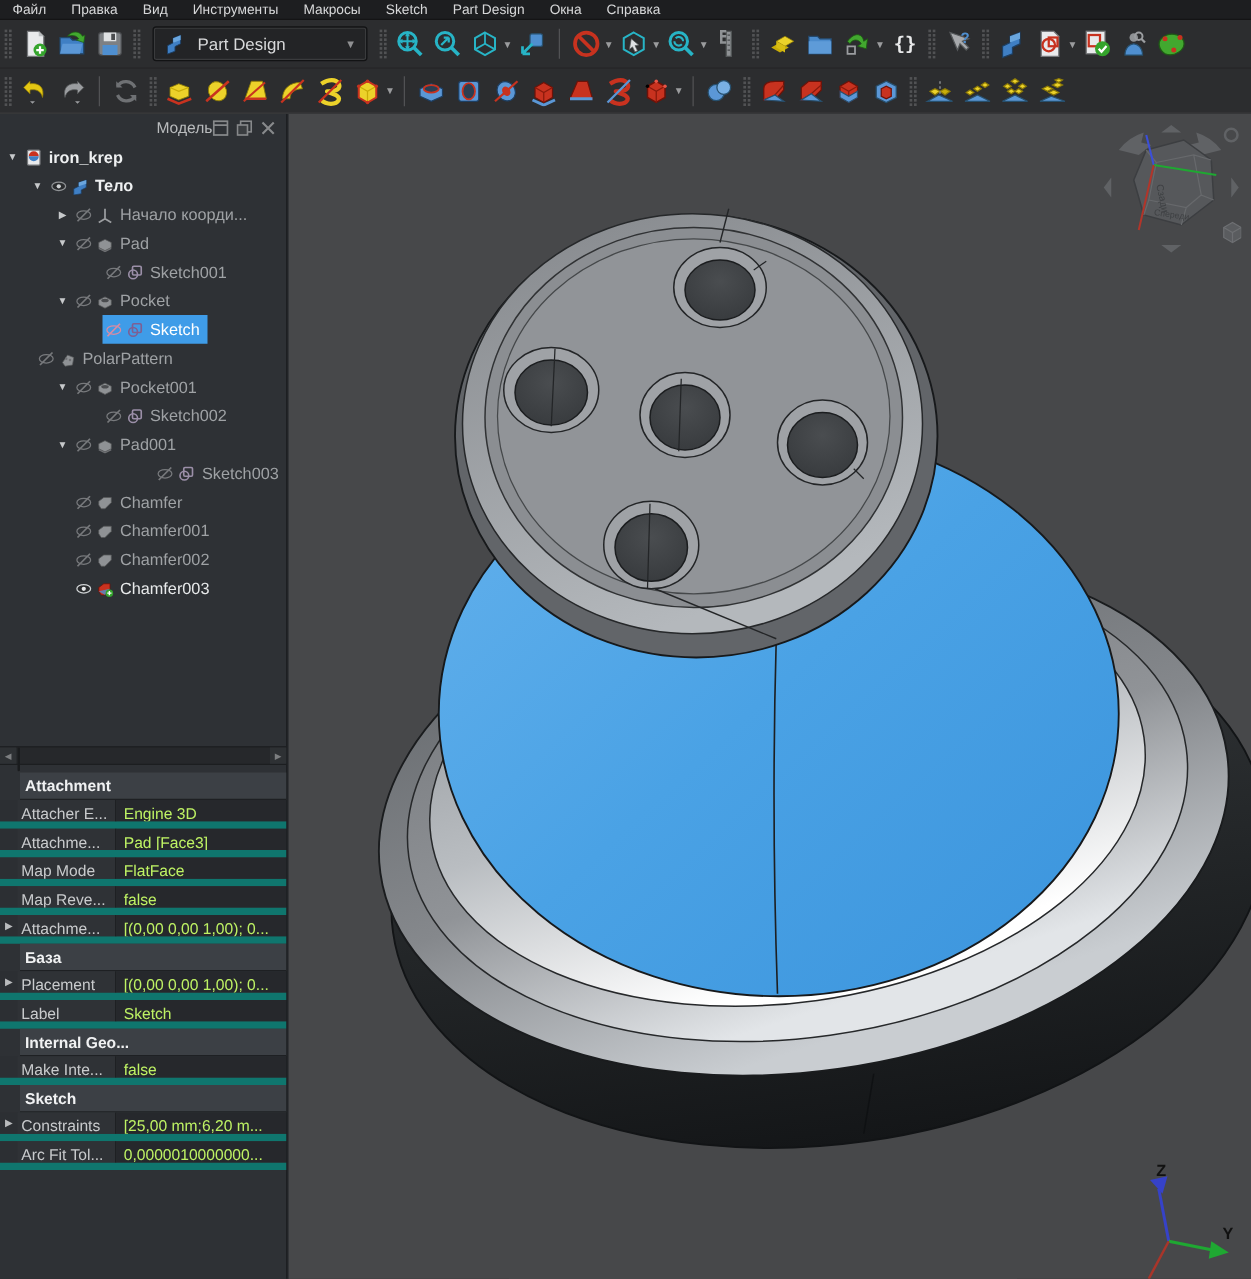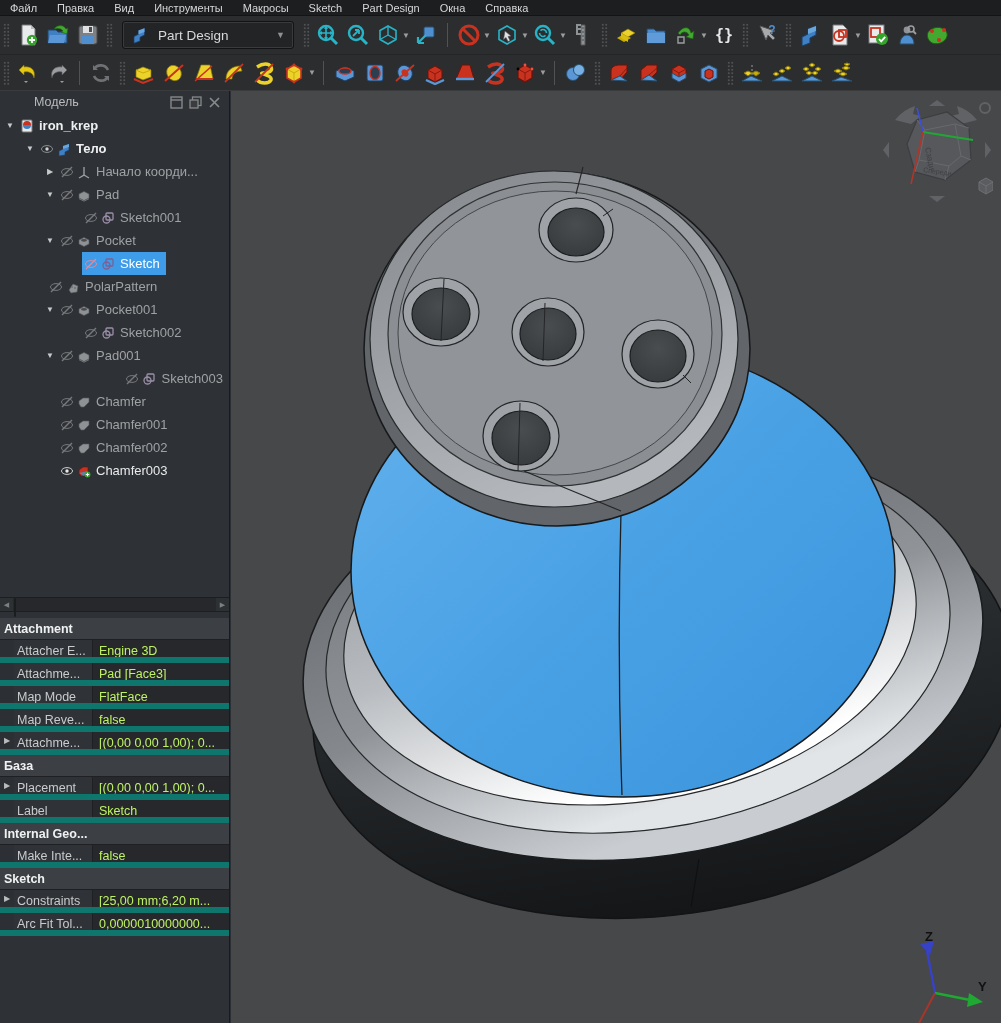--- a/index.html
+++ b/index.html
@@ -31,21 +31,21 @@
     border-radius:3px; display:flex; align-items:center; padding:0 8px; margin:0 6px;
     box-shadow:0 0 0 1px #3a3b3d inset;}
   .combo svg { width:18px; height:18px; margin-right:9px; }
   .combo .combo-label { color:#d8d9da; font-size:13.5px; flex:1; }
   .combo .carrow { color:#8f9092; font-size:9px; margin-left:14px; }
 
   
   .left-panel { position:absolute; left:0; top:91px; width:230px; height:932px;
     background:#2e3135; border-right:1px solid #191a1c; z-index:20; }
   .panel-header { height:22px; display:flex; align-items:center; }
-  .panel-title { color:#b9bbbd; font-size:12.5px; flex:1; text-align:left;
+  .panel-title { color:#b9bbbd; font-size:12.5px; flex:1; text-align:right;
     padding-left:34px;}
   .ph-icons { display:flex; gap:6px; padding-right:8px; color:#87898b; }
   .ph-icons svg { width:13px; height:13px; }
 
   .tree { height:433px; overflow:hidden; padding-top:1px; }
   .trow { height:23px; display:flex; align-items:center; font-size:13px;
     color:#9fa2a5; white-space:nowrap; }
   .trow .expander { width:16px; text-align:center; color:#c7c9cb; font-size:8px; }
   .ticon { width:17px; height:15px; display:inline-flex; align-items:center;
     justify-content:center; }
@@ -60,21 +60,21 @@
     background:#26282b; border-top:1px solid #1c1e20; border-bottom:1px solid #1c1e20;}
   .hs-btn { width:13px; height:13px; color:#7c7e80; font-size:7px; display:flex;
     align-items:center; justify-content:center; background:#2e3134; }
   .hs-track { flex:1; height:13px; padding:1px; }
   .hs-thumb { height:11px; width:100%; background:linear-gradient(#3c3f42,#33363a);
     border:1px solid #1a1c1e; border-radius:2px; }
 
   
   .props { margin-top:6px; font-size:12.5px; }
   .pgroup { height:22px; line-height:22px; background:#3c4045; color:#f0f1f2;
-    font-weight:bold; padding-left:4px; border-bottom:1px solid #1e2023; }
+    font-weight:bold; padding-left:4px; border-bottom:1px solid #1e2023;margin-left:16px; }
   .prow { height:23px; display:flex; border-bottom:6px solid #0f766e; }
   .prow .gutter { width:14px; background:#2c2f33; color:#b9bbbd; font-size:8px;
     display:flex; align-items:center; justify-content:center; }
   .prow .plabel { width:79px; background:#2f3236; color:#c9cbcd; line-height:23px;
     padding-left:3px; border-right:1px solid #1e2023; overflow:hidden;
     white-space:nowrap; }
   .prow .pvalue { flex:1; background:#26282c; color:#bef264; line-height:23px;
     padding-left:6px; overflow:hidden; white-space:nowrap; }
 
   
@@ -591,21 +591,21 @@
       <span class="ticon">
             <svg viewBox="0 0 14 14">
               <rect x="5" y="2" width="7" height="7" rx="1" fill="none" stroke="#7e5f93" stroke-width="1.3"></rect>
               <circle cx="5.5" cy="8.5" r="3.5" fill="none" stroke="#7e5f93" stroke-width="1.3"></circle>
             </svg>
           </span>
       <span class="tlabel">Sketch</span>
         </span>
     </div>
 
-    <div class="trow" style="padding-left:47px;">
+    <div class="trow" style="padding-left:28px;">
       <span class="row-content">
           <span class="ticon">
             <svg viewBox="0 0 14 14">
               <ellipse cx="7" cy="7" rx="5.5" ry="3.4" fill="none" stroke="#77797c"></ellipse>
               <path d="M2 12L12 2" stroke="#77797c" stroke-width="1.4"></path>
             </svg>
           </span>
       <span class="ticon">
             <svg viewBox="0 0 14 14">
               <path d="M3 10l4-6 5 2-1 6-6 1z" fill="#8f9295" stroke="#55585a" stroke-width=".6"></path>

